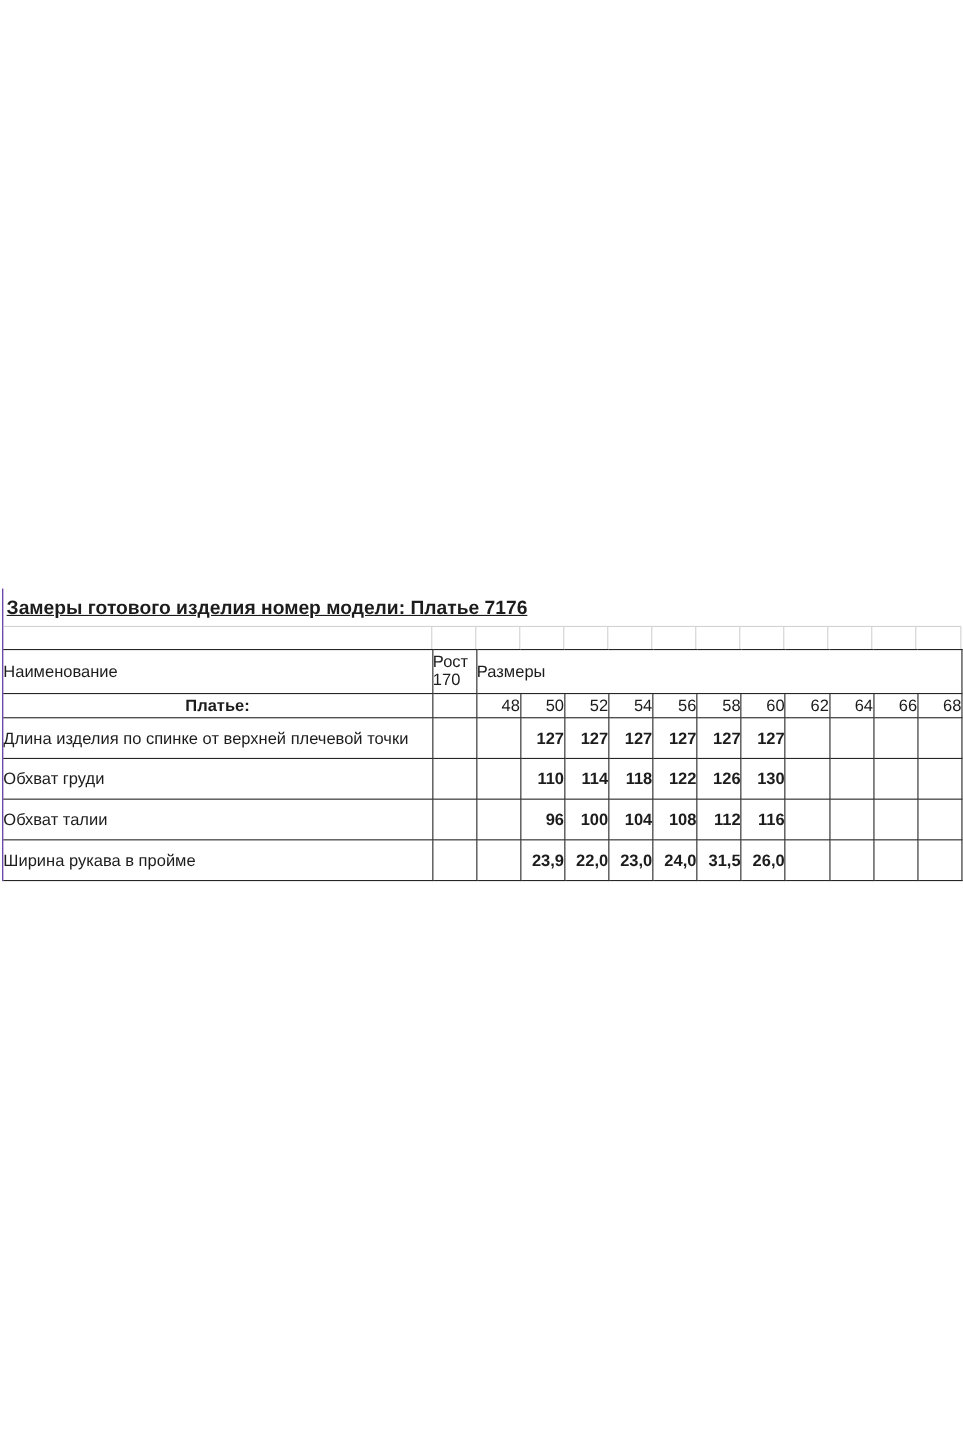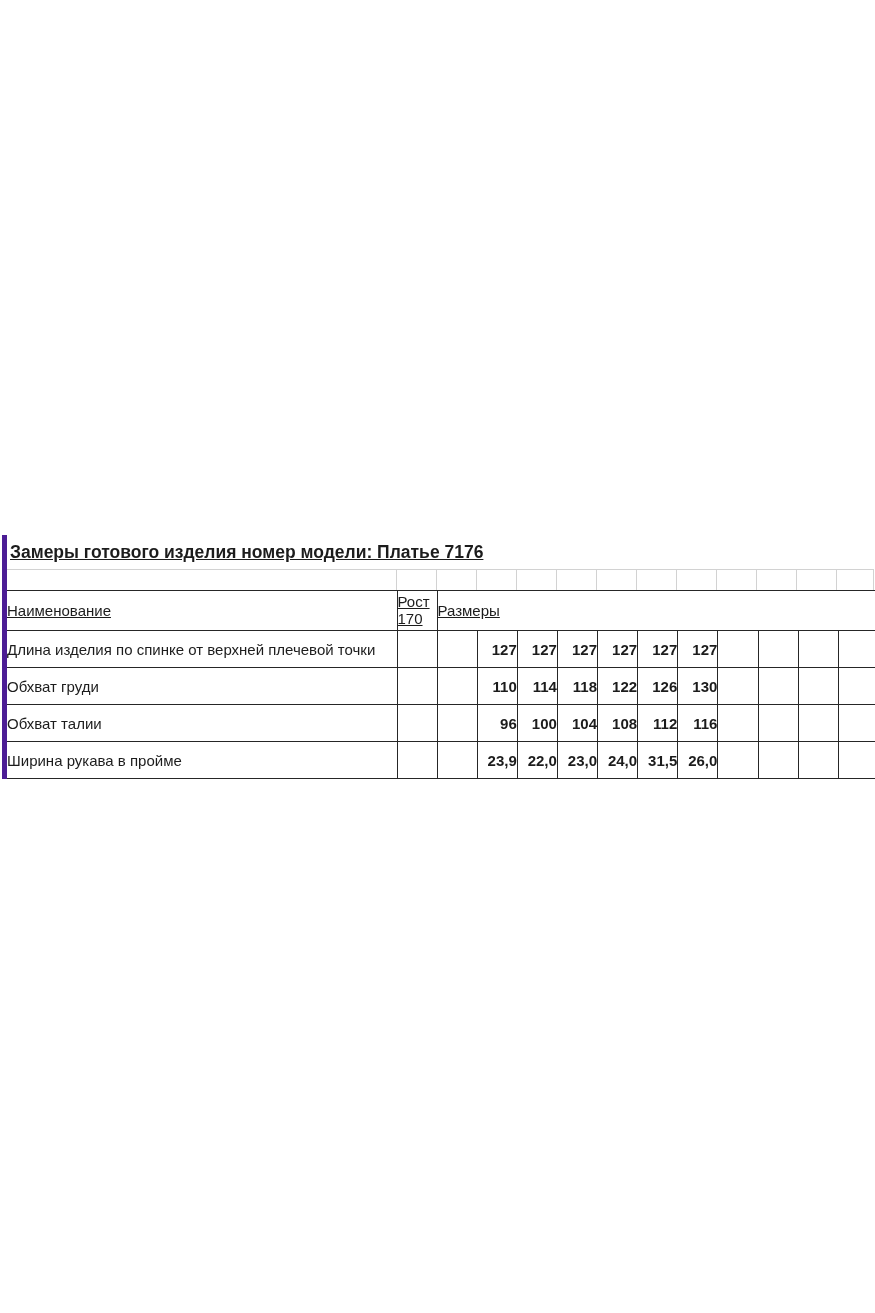--- a/index.html
+++ b/index.html
@@ -8,21 +8,21 @@
     width: 875px; height: 1313px;
     position: relative;
     font-family: "Liberation Sans", sans-serif;
     color: #1c1c1c;
     overflow: hidden;
   }
   .sheet {
     position: absolute;
     left: 2px; top: 535px;
     width: 872px;
-    border-left: 5px solid #4c1d95;
+    border-left: 1px solid #4c1d95;
   }
   .title-row {
     height: 34px;
     padding: 7px 0 0 3px;
     font-size: 17.5px;
     line-height: 21px;
     font-weight: bold;
     white-space: nowrap;
   }
   .title-row span { text-decoration: underline; }
@@ -44,21 +44,21 @@
   }
   table.meas td {
     border: 1px solid #262626;
     font-size: 15px;
     overflow: hidden;
     white-space: nowrap;
     vertical-align: middle;
     padding: 0;
   }
   table.meas td.no-left { border-left: none; }
-  tr.hdr { height: 40px; text-decoration: underline; }
+  tr.hdr { height: 40px; }
   td.c-name {
     vertical-align: bottom;
     padding: 0 3px 4px 3px;
   }
   td.c-rost {
     line-height: 16.5px;
     padding: 2px 2px 2px 3px;
     vertical-align: middle;
   }
   td.c-sizes {
@@ -125,20 +125,35 @@
     </colgroup>
     <thead>
       <tr class="hdr">
         <td class="c-name no-left">Наименование</td>
         <td class="c-rost">
           <div>Рост</div>
           <div>170</div>
         </td>
         <td class="c-sizes" colspan="11">Размеры</td>
       </tr>
+      <tr class="sizes-row">
+        <td class="group-cell no-left">Платье:</td>
+        <td></td>
+      <td class="num">48</td>
+          <td class="num">50</td>
+          <td class="num">52</td>
+          <td class="num">54</td>
+          <td class="num">56</td>
+          <td class="num">58</td>
+          <td class="num">60</td>
+          <td class="num">62</td>
+          <td class="num">64</td>
+          <td class="num">66</td>
+          <td class="num">68</td>
+        </tr>
     </thead>
     <tbody id="tbody">
         <tr class="data-row">
           <td class="label-cell no-left">Длина изделия по спинке от верхней плечевой точки</td>
           <td></td>
           <td class="val"></td>
           <td class="val">127</td>
           <td class="val">127</td>
           <td class="val">127</td>
           <td class="val">127</td>

